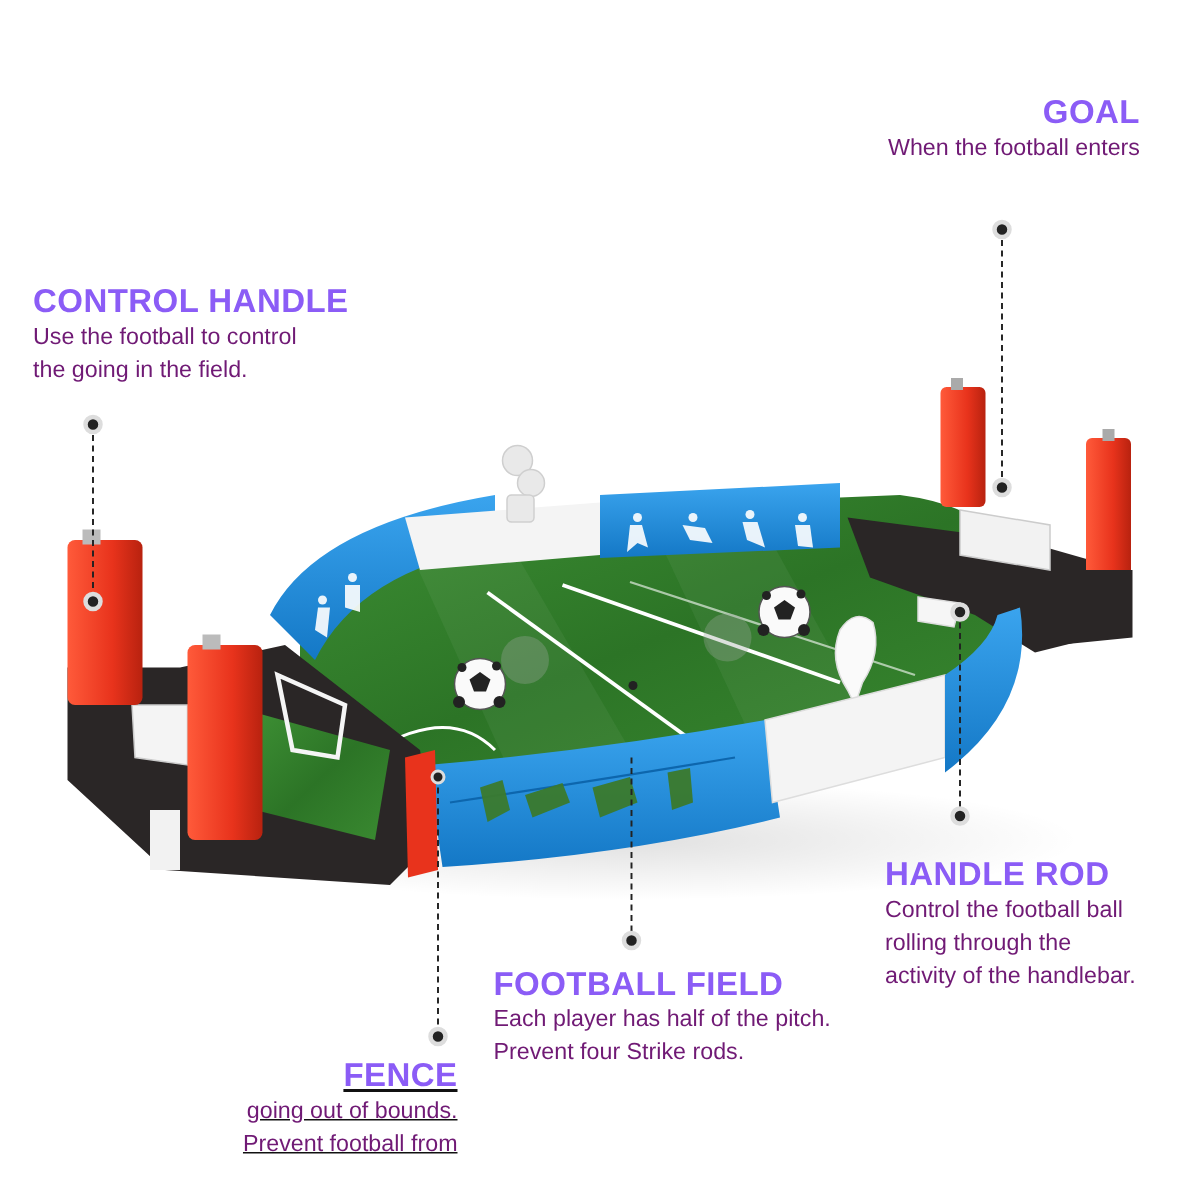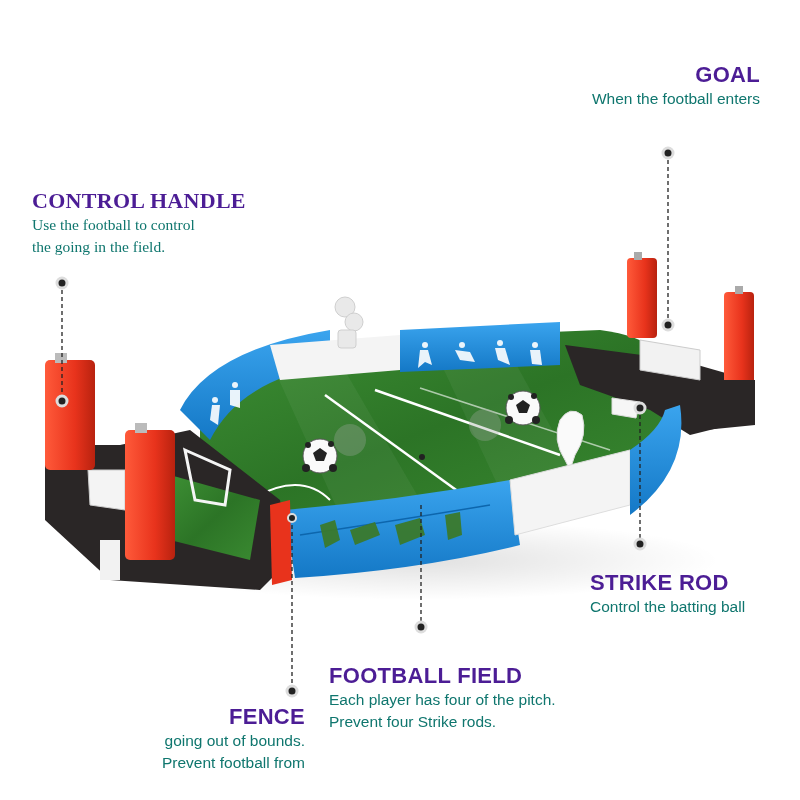--- a/index.html
+++ b/index.html
@@ -1,26 +1,26 @@
 <!DOCTYPE html>
 <html><head>
 <meta charset="utf-8">
 <style>
   html, body { margin: 0; padding: 0; }
   body { width: 800px; height: 800px; background: #ffffff; position: relative; overflow: hidden;
          font-family: "Liberation Sans", "DejaVu Sans", sans-serif; color: #111; }
   .callout { position: absolute; }
-  .callout .title { font-weight: bold; font-size: 22px; letter-spacing: 0.3px; line-height: 26px; color: #4c1d95; }
-  .callout .desc { font-size: 15.5px; line-height: 22px; color: #0f766e; }
+  .callout .title { font-weight: bold; font-size: 22px; letter-spacing: 0.3px; line-height: 26px; color: #8b5cf6; }
+  .callout .desc { font-size: 15.5px; line-height: 22px; color: #701a75; }
   .right-align { text-align: right; }
   #goal { left: 520px; top: 62px; width: 240px; }
-  #control { left: 32px; top: 188px; width: 260px; font-family: Liberation Serif, serif; }
+  #control { left: 22px; top: 188px; width: 260px; }
   #strike { left: 590px; top: 570px; width: 210px; }
-  #field { left: 329px; top: 663px; width: 280px; }
-  #fence { left: 120px; top: 704px; width: 185px; }
+  #field { left: 329px; top: 643px; width: 280px; }
+  #fence { left: 120px; top: 704px; width: 185px; text-decoration: underline; }
   svg.product { position: absolute; left: 0; top: 0; }
 </style>
 </head>
 <body>
 
 <svg class="product" width="800" height="800" viewBox="0 0 800 800">
   <defs>
     <linearGradient id="grass" x1="0" y1="0" x2="1" y2="1">
       <stop offset="0" stop-color="#3d8f34"></stop>
       <stop offset="0.5" stop-color="#2c7426"></stop>
@@ -168,27 +168,29 @@
   <div class="desc">When the football enters</div>
 </div>
 
 <div id="control" class="callout">
   <div class="title">CONTROL HANDLE</div>
   <div class="desc">Use the football to control</div>
   <div class="desc">the going in the field.</div>
 </div>
 
 <div id="strike" class="callout">
-  <div class="title">STRIKE ROD</div>
-  <div class="desc">Control the batting ball</div>
+  <div class="title">HANDLE ROD</div>
+  <div class="desc">Control the football ball</div>
+  <div class="desc">rolling through the</div>
+  <div class="desc">activity of the handlebar.</div>
 </div>
 
 <div id="field" class="callout">
   <div class="title">FOOTBALL FIELD</div>
-  <div class="desc">Each player has four of the pitch.</div>
+  <div class="desc">Each player has half of the pitch.</div>
   <div class="desc">Prevent four Strike rods.</div>
 </div>
 
 <div id="fence" class="callout right-align">
   <div class="title">FENCE</div>
   <div class="desc">going out of bounds.</div>
   <div class="desc">Prevent football from</div>
 </div>
 
 </body></html>

